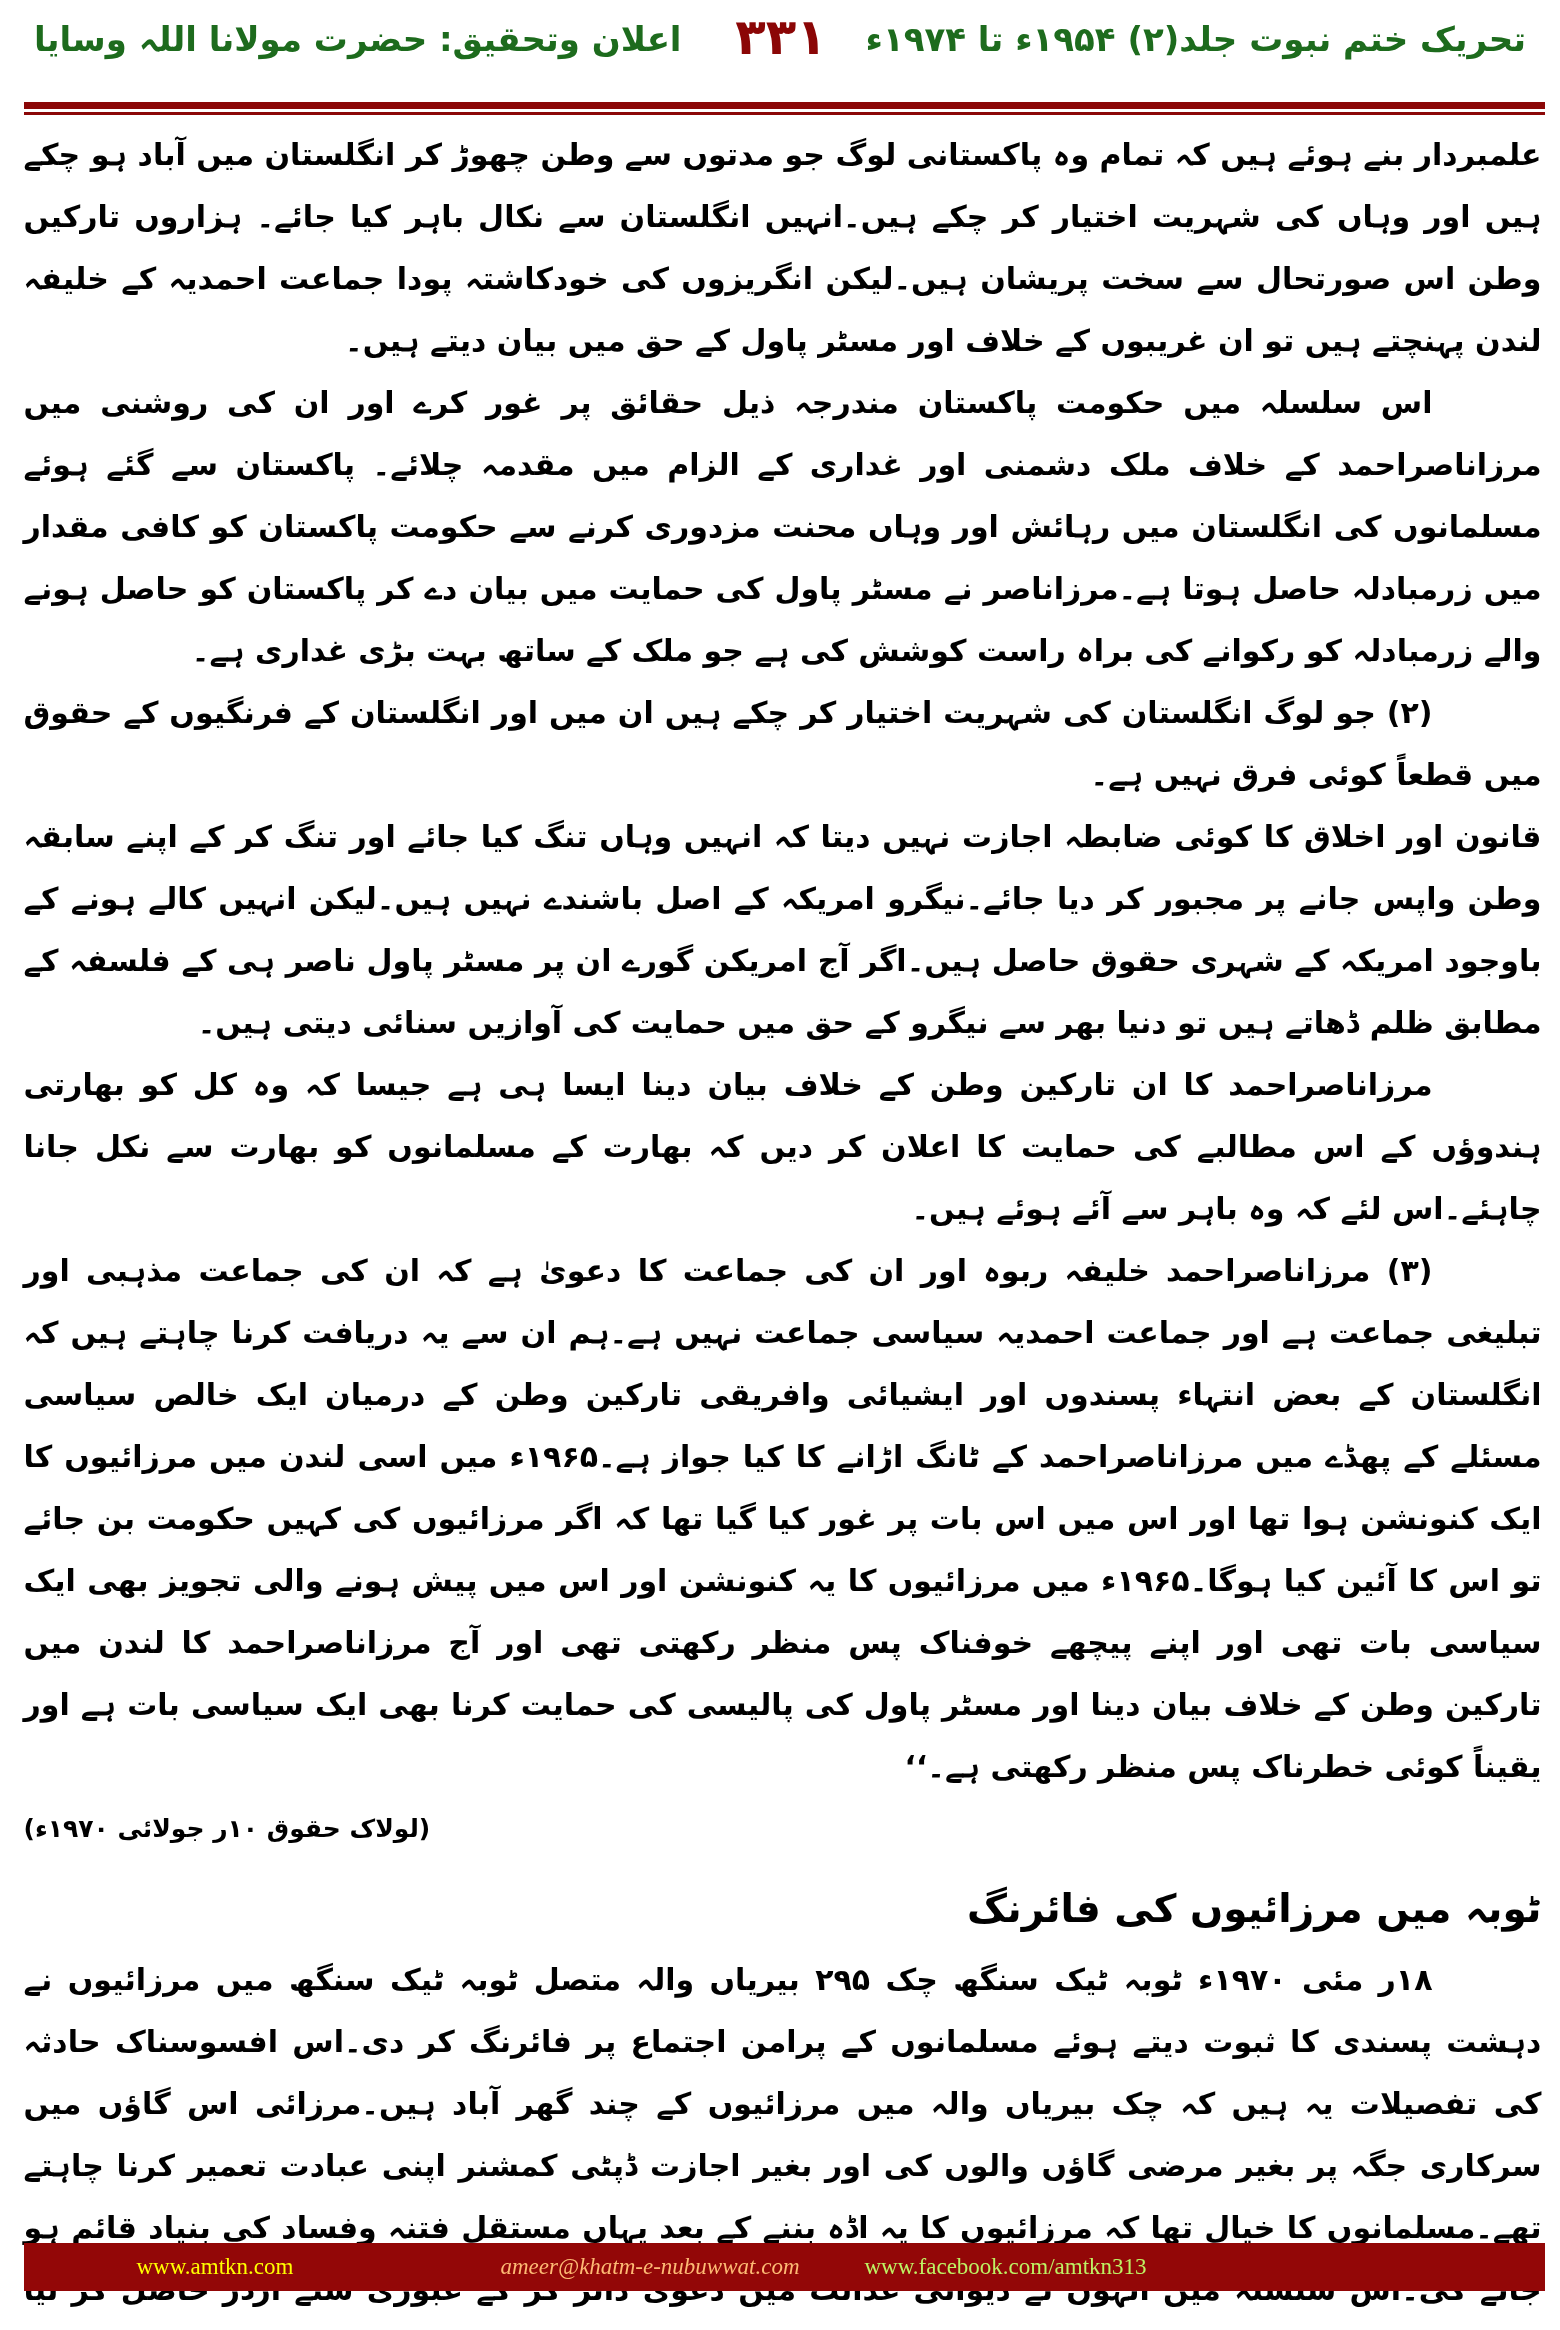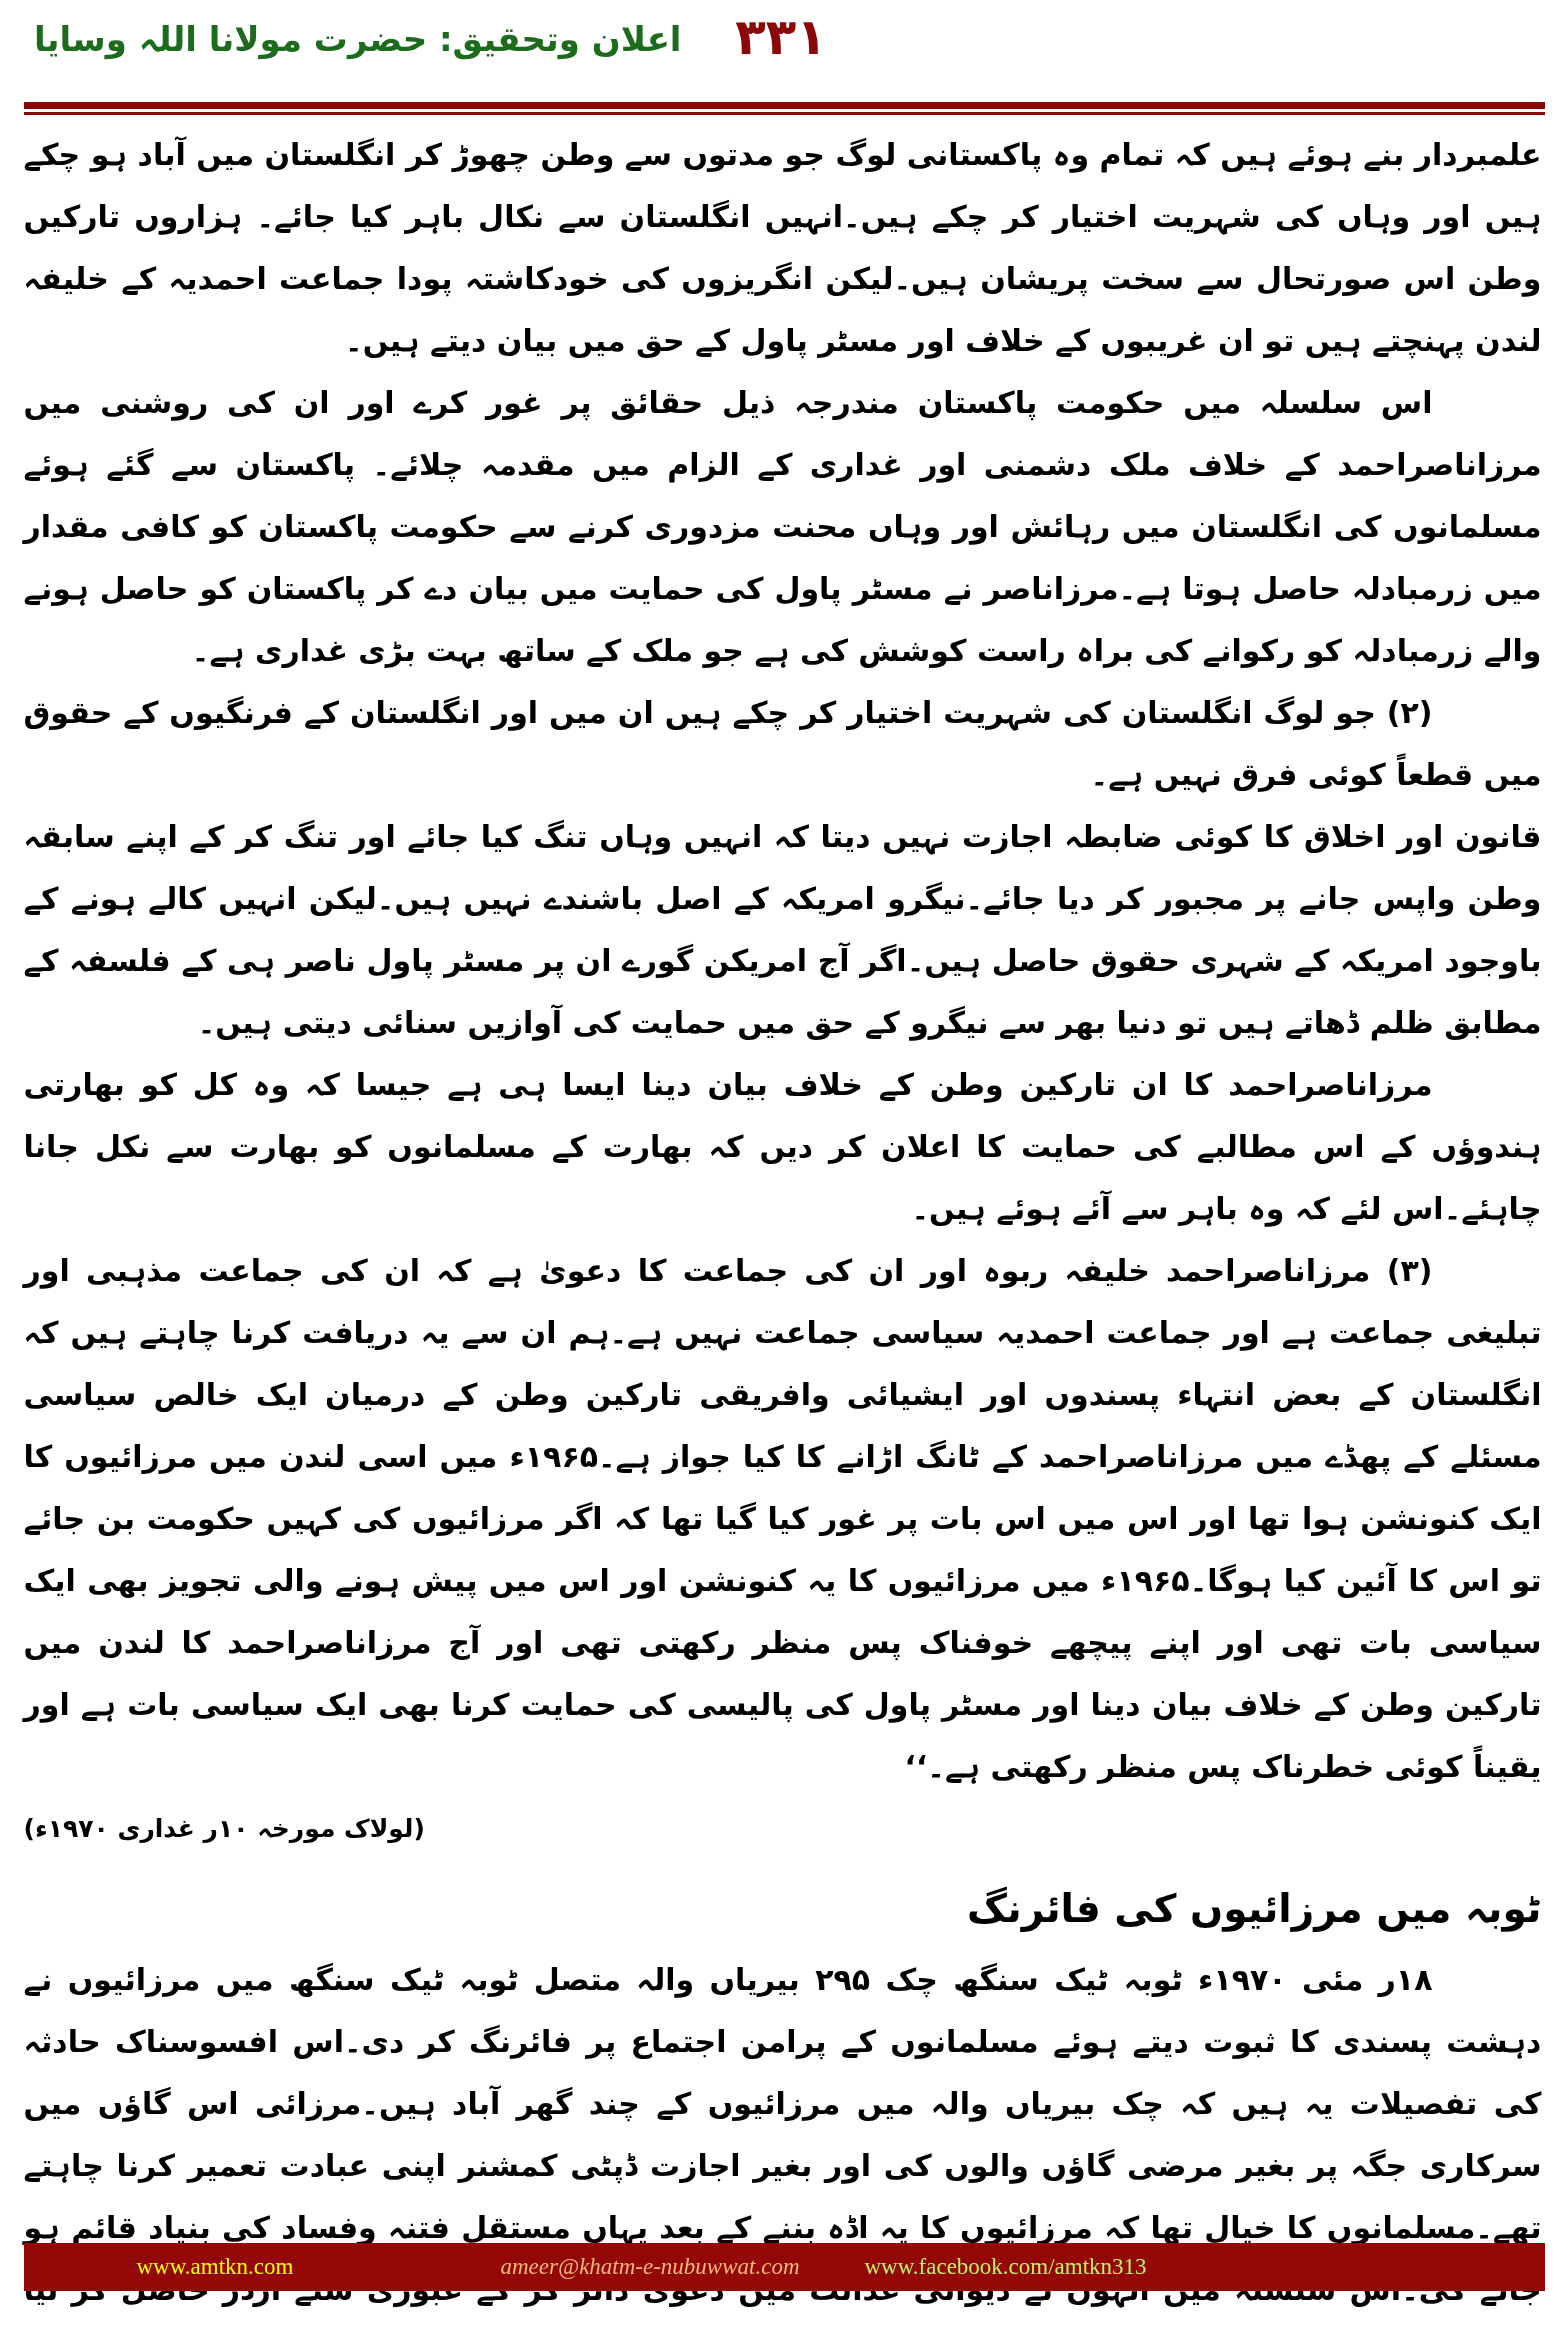--- a/index.html
+++ b/index.html
@@ -23,36 +23,37 @@
             display: flex; align-items: center; font-family: "Liberation Serif", serif; font-size: 23px; }
   .footer span { position: absolute; white-space: nowrap; }
   .f1 { left: 113px; color: #ffff00; }
   .f2 { left: 477px; color: #fdba74; font-style: italic; }
   .f3 { left: 841px; color: #bef264; }
 </style>
 </head>
 <body>
 
 <div class="header">
+  <div class="hdr-right">تحریک ختم نبوت جلد(۲) ۱۹۵۴ء تا ۱۹۷۴ء</div>
   <div class="hdr-page">۳۳۱</div>
   <div class="hdr-left">اعلان وتحقیق: حضرت مولانا اللہ وسایا</div>
 </div>
 <div class="rule-thick"></div>
 <div class="rule-thin"></div>
 
 <div class="content">
   <p class="last-line">علمبردار بنے ہوئے ہیں کہ تمام وہ پاکستانی لوگ جو مدتوں سے وطن چھوڑ کر انگلستان میں آباد ہو چکے ہیں اور وہاں کی شہریت اختیار کر چکے ہیں۔انہیں انگلستان سے نکال باہر کیا جائے۔ ہزاروں تارکیں وطن اس صورتحال سے سخت پریشان ہیں۔لیکن انگریزوں کی خودکاشتہ پودا جماعت احمدیہ کے خلیفہ لندن پہنچتے ہیں تو ان غریبوں کے خلاف اور مسٹر پاول کے حق میں بیان دیتے ہیں۔</p>
   <p class="indent last-line">اس سلسلہ میں حکومت پاکستان مندرجہ ذیل حقائق پر غور کرے اور ان کی روشنی میں مرزاناصراحمد کے خلاف ملک دشمنی اور غداری کے الزام میں مقدمہ چلائے۔ پاکستان سے گئے ہوئے مسلمانوں کی انگلستان میں رہائش اور وہاں محنت مزدوری کرنے سے حکومت پاکستان کو کافی مقدار میں زرمبادلہ حاصل ہوتا ہے۔مرزاناصر نے مسٹر پاول کی حمایت میں بیان دے کر پاکستان کو حاصل ہونے والے زرمبادلہ کو رکوانے کی براہ راست کوشش کی ہے جو ملک کے ساتھ بہت بڑی غداری ہے۔</p>
   <p class="indent last-line">(۲) جو لوگ انگلستان کی شہریت اختیار کر چکے ہیں ان میں اور انگلستان کے فرنگیوں کے حقوق میں قطعاً کوئی فرق نہیں ہے۔</p>
   <p class="last-line">قانون اور اخلاق کا کوئی ضابطہ اجازت نہیں دیتا کہ انہیں وہاں تنگ کیا جائے اور تنگ کر کے اپنے سابقہ وطن واپس جانے پر مجبور کر دیا جائے۔نیگرو امریکہ کے اصل باشندے نہیں ہیں۔لیکن انہیں کالے ہونے کے باوجود امریکہ کے شہری حقوق حاصل ہیں۔اگر آج امریکن گورے ان پر مسٹر پاول ناصر ہی کے فلسفہ کے مطابق ظلم ڈھاتے ہیں تو دنیا بھر سے نیگرو کے حق میں حمایت کی آوازیں سنائی دیتی ہیں۔</p>
   <p class="indent last-line">مرزاناصراحمد کا ان تارکین وطن کے خلاف بیان دینا ایسا ہی ہے جیسا کہ وہ کل کو بھارتی ہندوؤں کے اس مطالبے کی حمایت کا اعلان کر دیں کہ بھارت کے مسلمانوں کو بھارت سے نکل جانا چاہئے۔اس لئے کہ وہ باہر سے آئے ہوئے ہیں۔</p>
   <p class="indent">(۳) مرزاناصراحمد خلیفہ ربوہ اور ان کی جماعت کا دعویٰ ہے کہ ان کی جماعت مذہبی اور تبلیغی جماعت ہے اور جماعت احمدیہ سیاسی جماعت نہیں ہے۔ہم ان سے یہ دریافت کرنا چاہتے ہیں کہ انگلستان کے بعض انتہاء پسندوں اور ایشیائی وافریقی تارکین وطن کے درمیان ایک خالص سیاسی مسئلے کے پھڈے میں مرزاناصراحمد کے ٹانگ اڑانے کا کیا جواز ہے۔۱۹۶۵ء میں اسی لندن میں مرزائیوں کا ایک کنونشن ہوا تھا اور اس میں اس بات پر غور کیا گیا تھا کہ اگر مرزائیوں کی کہیں حکومت بن جائے تو اس کا آئین کیا ہوگا۔۱۹۶۵ء میں مرزائیوں کا یہ کنونشن اور اس میں پیش ہونے والی تجویز بھی ایک سیاسی بات تھی اور اپنے پیچھے خوفناک پس منظر رکھتی تھی اور آج مرزاناصراحمد کا لندن میں تارکین وطن کے خلاف بیان دینا اور مسٹر پاول کی پالیسی کی حمایت کرنا بھی ایک سیاسی بات ہے اور یقیناً کوئی خطرناک پس منظر رکھتی ہے۔‘‘</p>
   <div class="citation-row">
     <span></span>
-    <span class="citation">(لولاک مورخہ ۱۰ر غداری ۱۹۷۰ء)</span>
+    <span class="citation">(لولاک حقوق ۱۰ر جولائی ۱۹۷۰ء)</span>
   </div>
   <div class="section-heading">ٹوبہ میں مرزائیوں کی فائرنگ</div>
   <p class="indent">۱۸ر مئی ۱۹۷۰ء ٹوبہ ٹیک سنگھ چک ۲۹۵ بیریاں والہ متصل ٹوبہ ٹیک سنگھ میں مرزائیوں نے دہشت پسندی کا ثبوت دیتے ہوئے مسلمانوں کے پرامن اجتماع پر فائرنگ کر دی۔اس افسوسناک حادثہ کی تفصیلات یہ ہیں کہ چک بیریاں والہ میں مرزائیوں کے چند گھر آباد ہیں۔مرزائی اس گاؤں میں سرکاری جگہ پر بغیر مرضی گاؤں والوں کی اور بغیر اجازت ڈپٹی کمشنر اپنی عبادت تعمیر کرنا چاہتے تھے۔مسلمانوں کا خیال تھا کہ مرزائیوں کا یہ اڈہ بننے کے بعد یہاں مستقل فتنہ وفساد کی بنیاد قائم ہو جائے گی۔اس سلسلہ میں انہوں نے دیوانی عدالت میں دعویٰ دائر کر کے عبوری سٹے آرڈر حاصل کر لیا تھا۔معلوم ہوا ہے کہ ۱۷،۱۸ر مئی کی درمیانی رات مرزائیوں نے مسلح ہو کر متنازعہ جگہ پر زبردستی</p>
 </div>
 
 <div class="footer">
   <span class="f1">www.amtkn.com</span>
   <span class="f2">ameer@khatm-e-nubuwwat.com</span>
   <span class="f3">www.facebook.com/amtkn313</span>
 </div>

